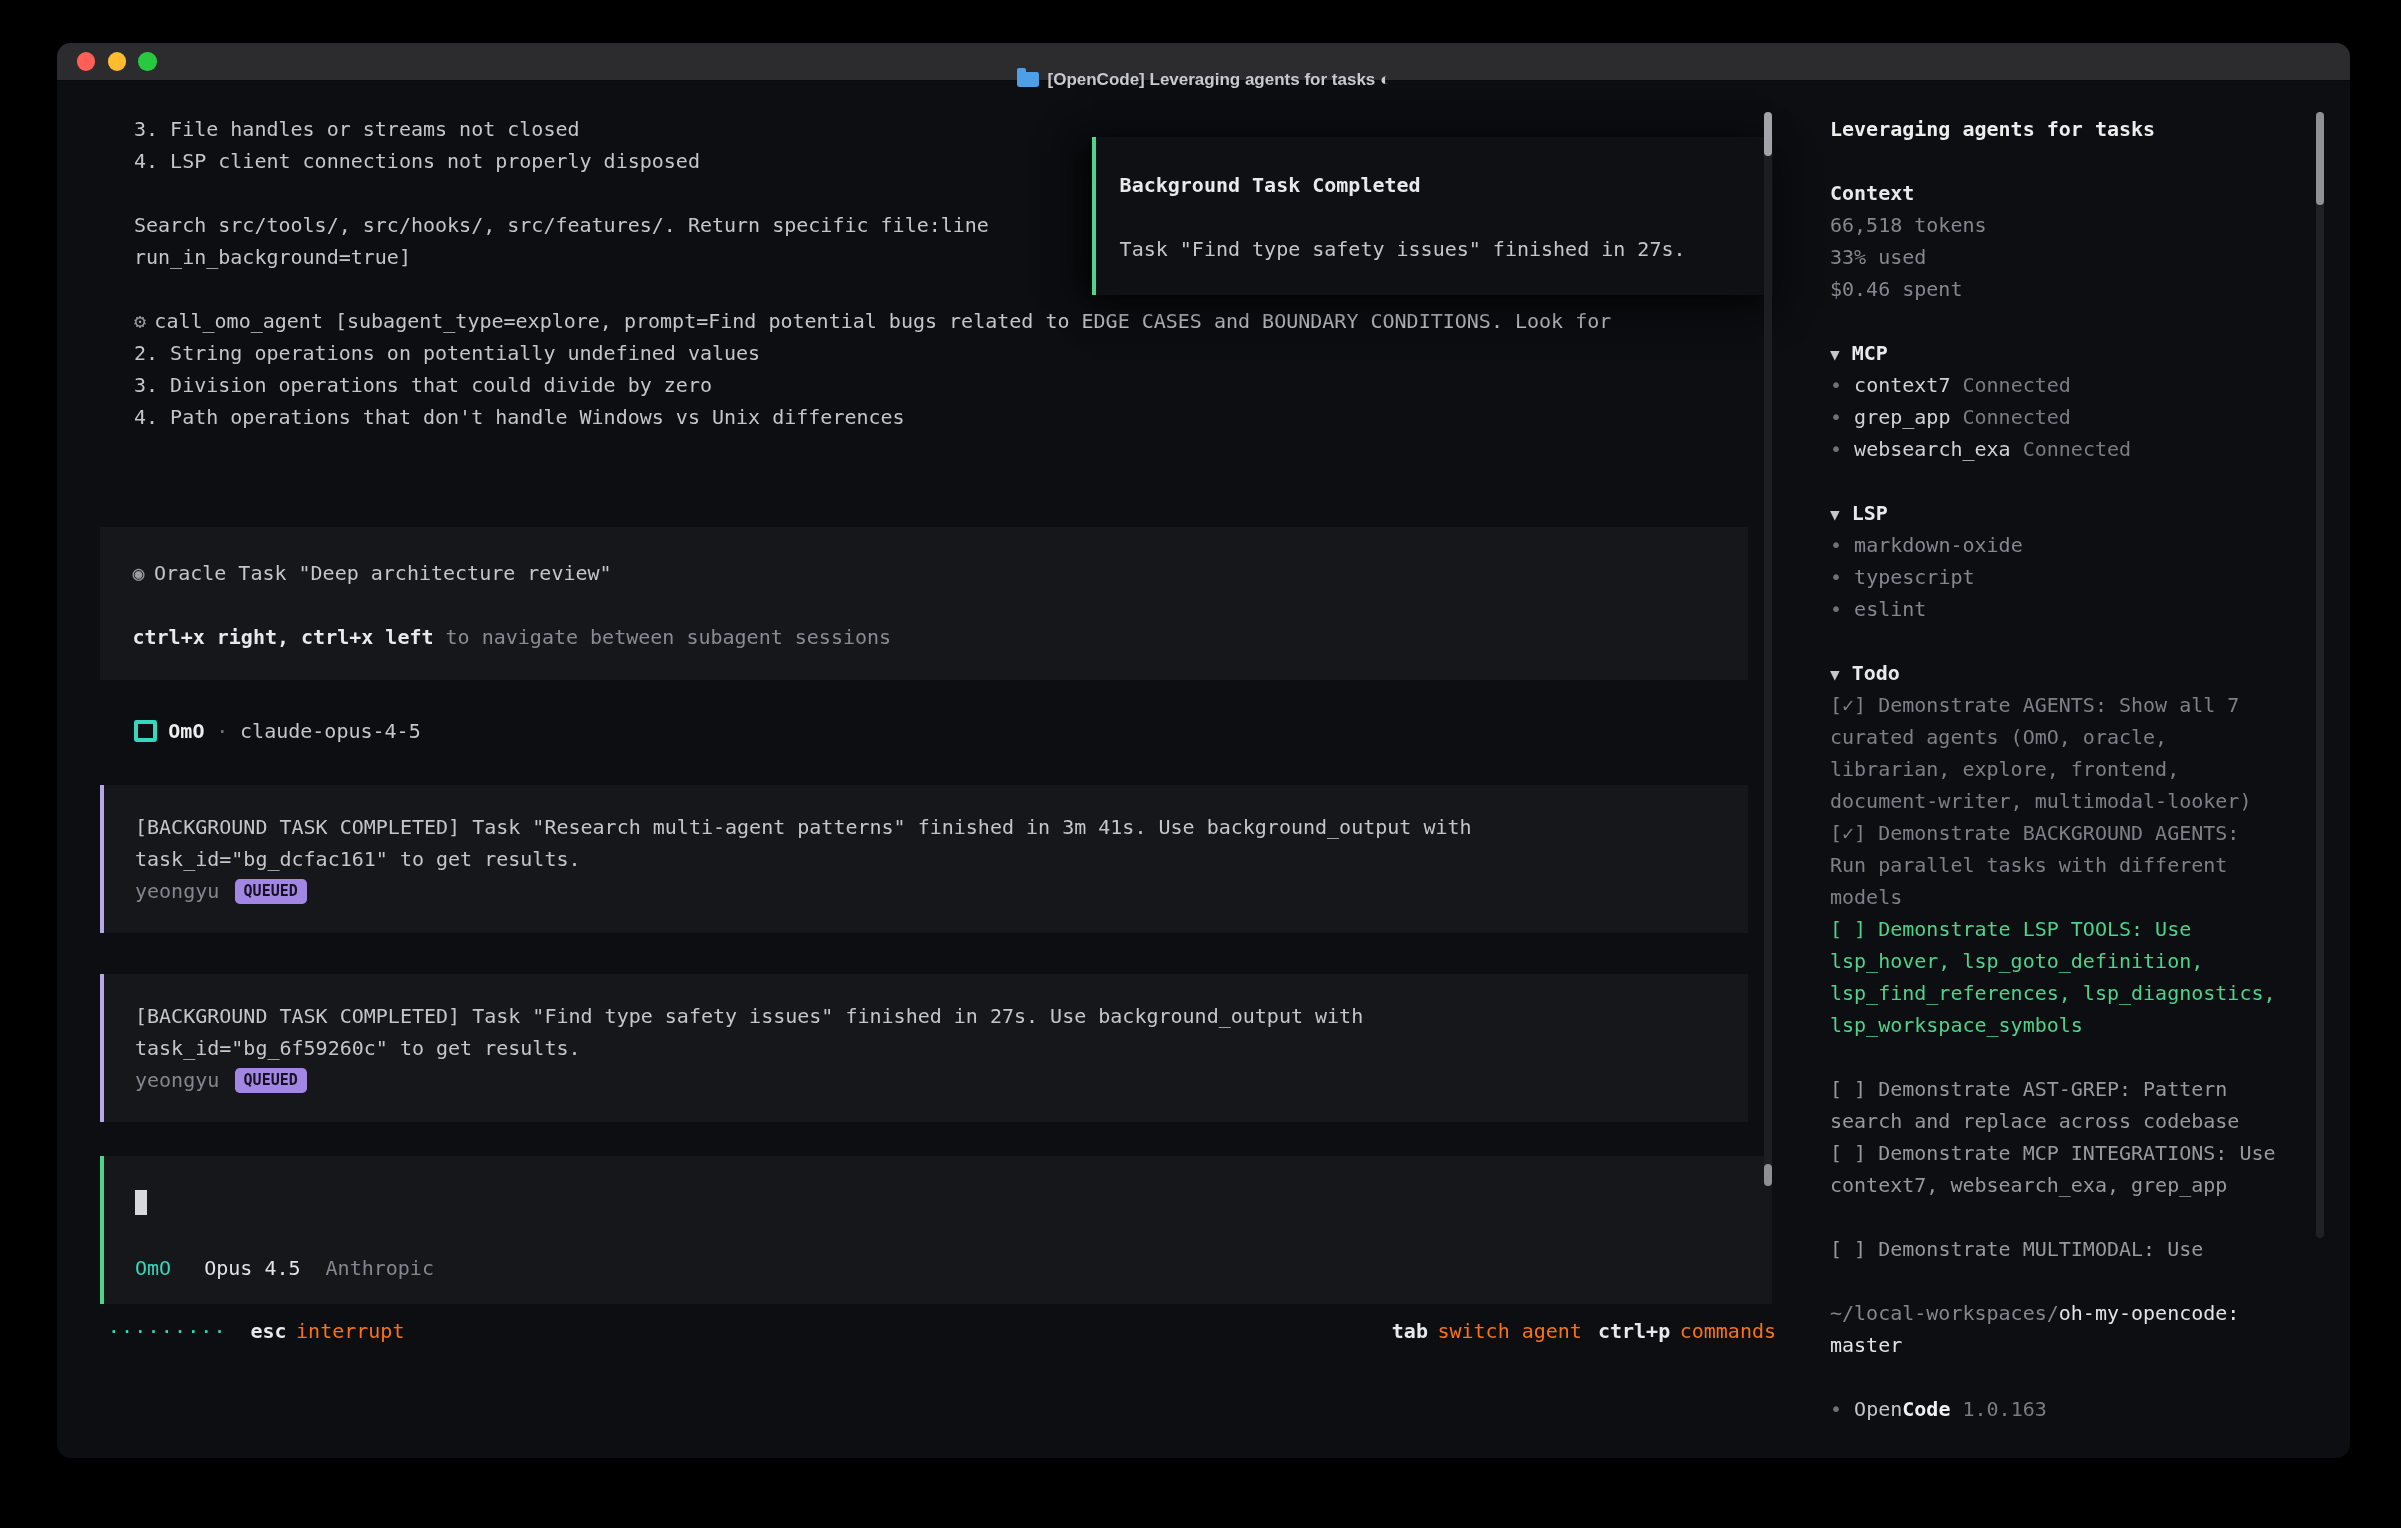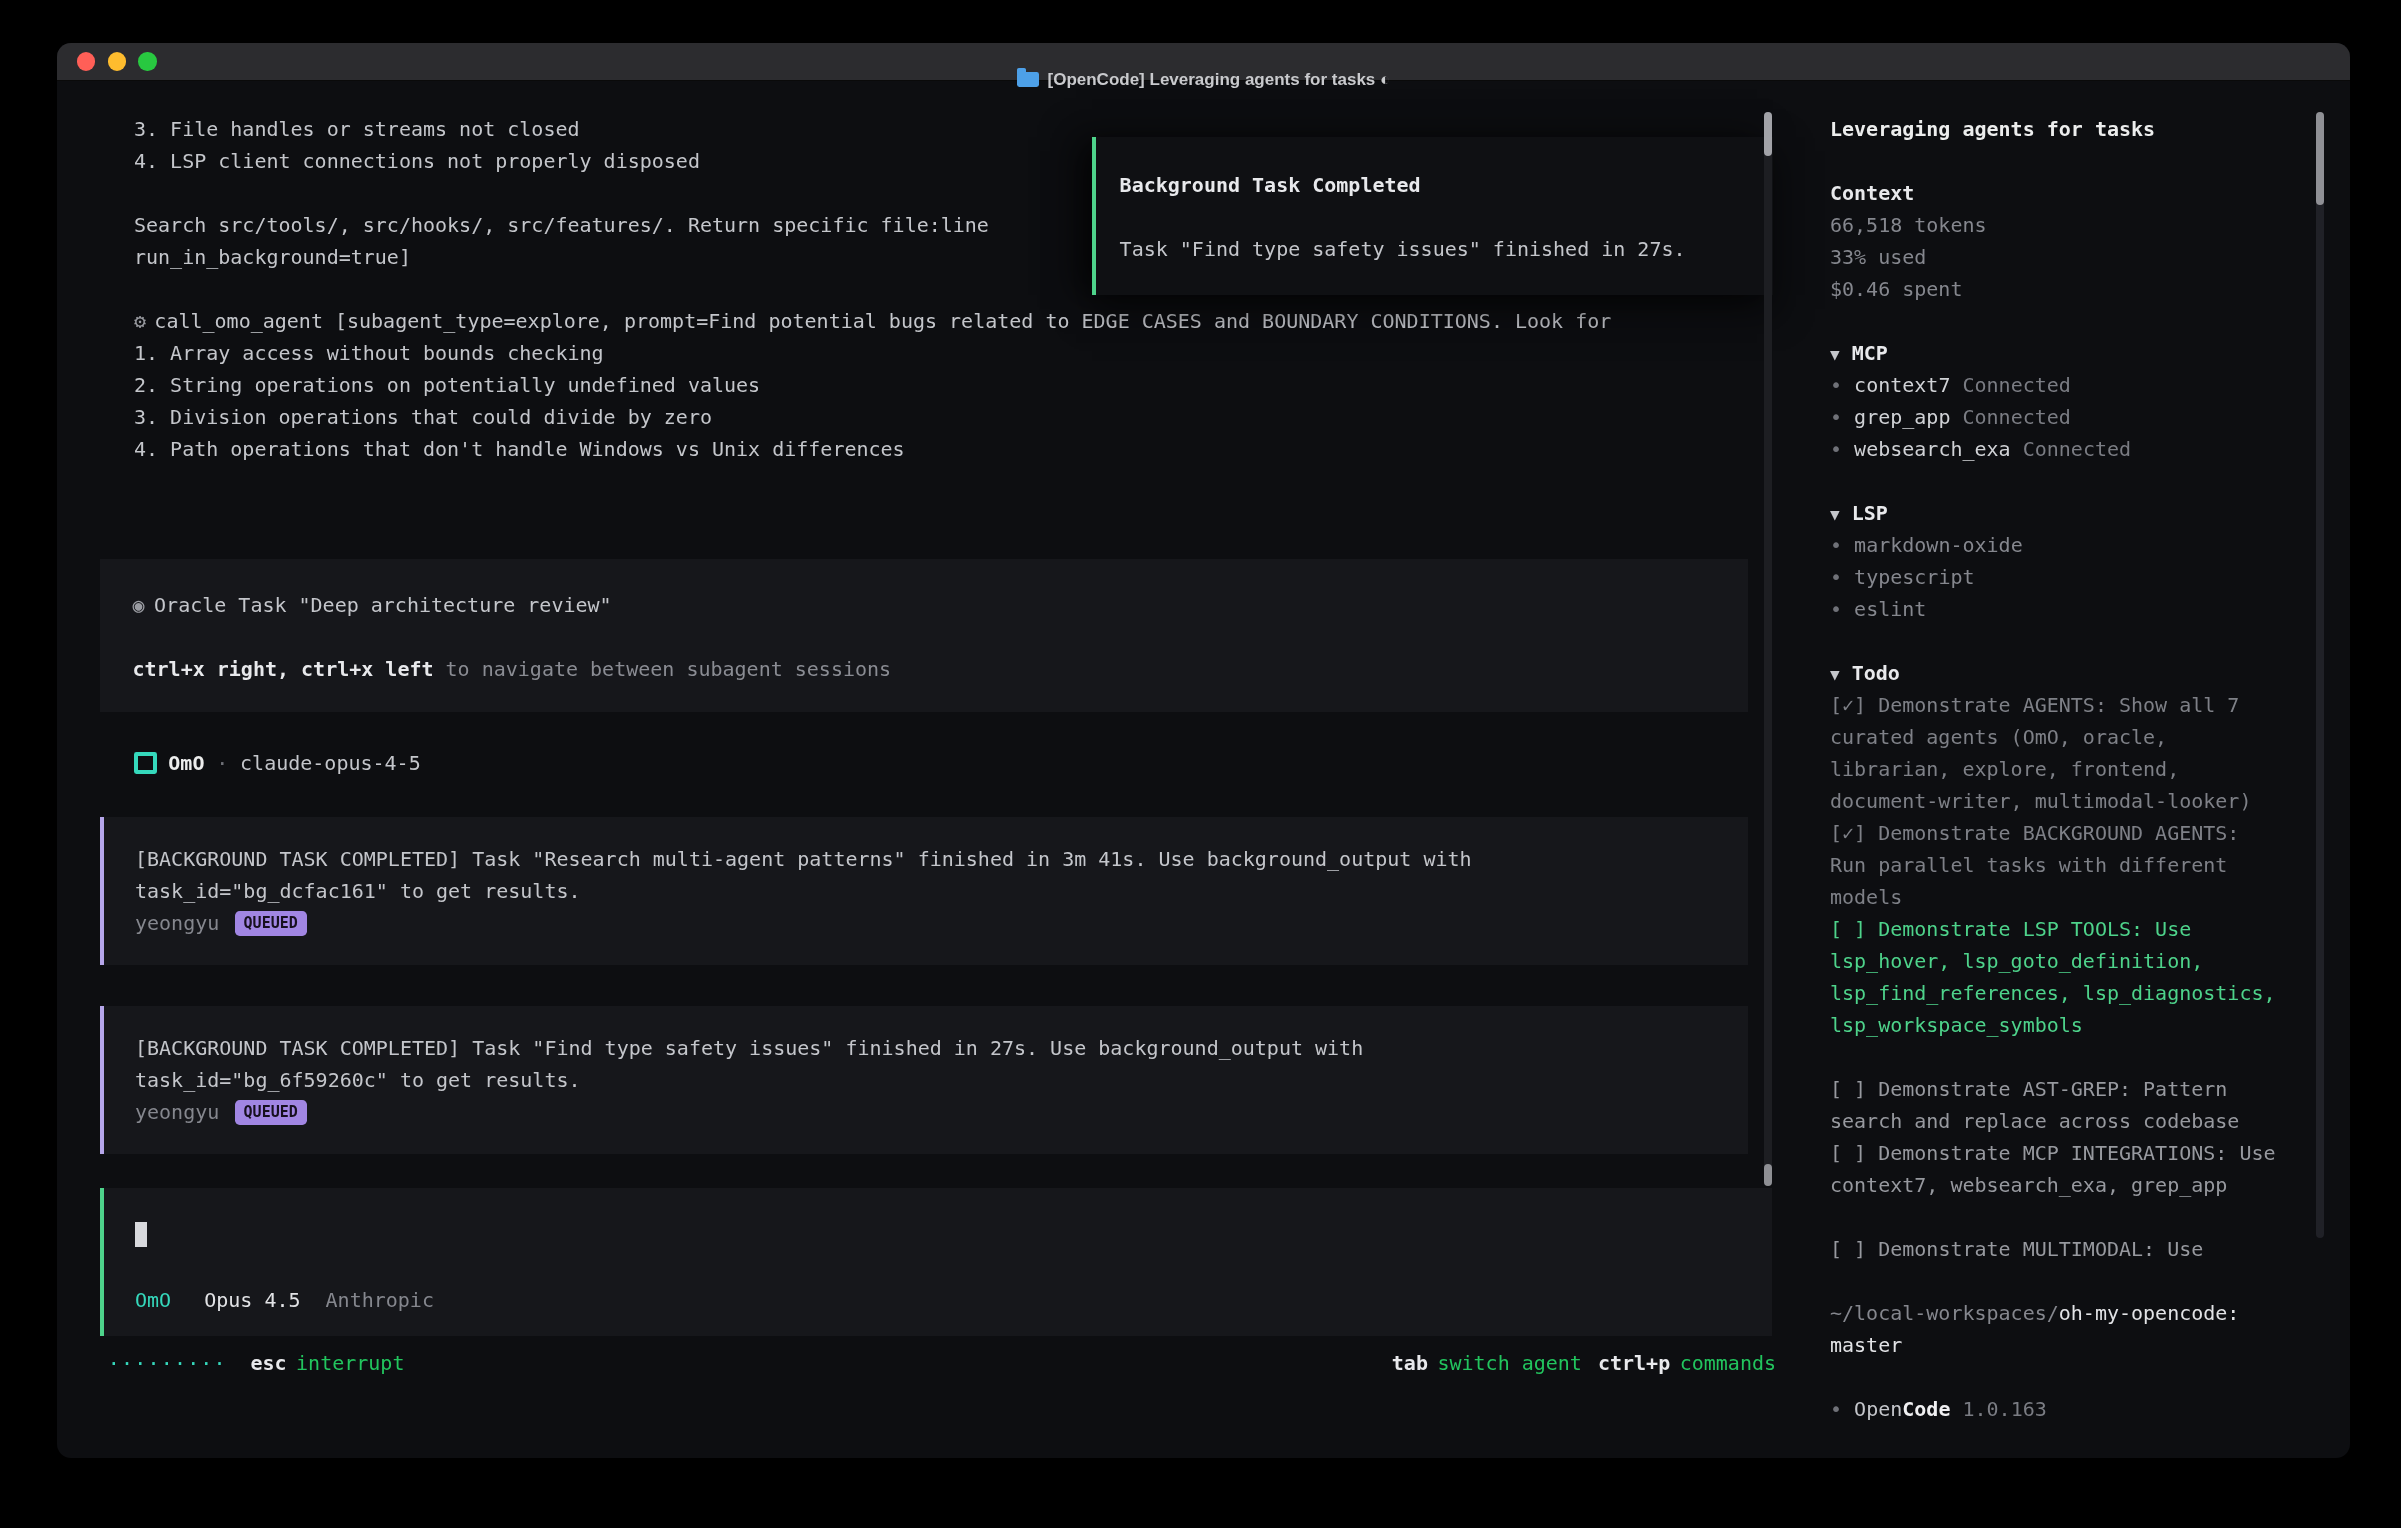--- a/index.html
+++ b/index.html
@@ -107,21 +107,21 @@
   .in-model { color:#e2e3e6; margin-left:21px; }
   .in-provider { color:#85878e; margin-left:13px; }
   
   .statusbar {
     margin-top:10.6px; width:1676px; height:32px;
     padding-left:7.7px;
     display:flex; align-items:center; justify-content:space-between;
   }
   .spinner { color:#35d8bc; letter-spacing:1.2px; }
   .key { color:#e8e9ec; font-weight:bold; }
-  .key-label { color:#22c55e; margin-left:9.5px; }
+  .key-label { color:#f97316; margin-left:9.5px; }
   .status-left { display:flex; align-items:center; }
   .status-left .keyhint { margin-left:23.6px; }
   .status-right { display:flex; align-items:center; gap:16px; }
   
   .toast {
     position:absolute; left:1035px; top:56px;
     width:681px; height:158px;
     background:#0f1013; border-left:4.7px solid #4ed38b;
     padding:32px 23.6px 0;
     box-shadow:-16.5px 0 32.5px rgba(0,0,0,0.55), 0 14px 35px rgba(0,0,0,0.5);
@@ -185,21 +185,20 @@
     <div class="main">
 
       <div class="scrollback">
         <div class="tline">3. File handles or streams not closed</div>
         <div class="tline">4. LSP client connections not properly disposed</div>
         <div class="blank"></div>
         <div class="tline">Search src/tools/, src/hooks/, src/features/. Return specific file:line</div>
         <div class="tline">run_in_background=true]</div>
         <div class="blank"></div>
         <div class="tline"><span class="gear">⚙</span><span>call_omo_agent [subagent_type=explore, prompt=Find potential bugs related to EDGE CASES and BOUNDARY CONDITIONS. Look for</span></div>
-        <div class="tline">1. Array access without bounds checking</div>
         <div class="tline">2. String operations on potentially undefined values</div>
         <div class="tline">3. Division operations that could divide by zero</div>
         <div class="tline">4. Path operations that don't handle Windows vs Unix differences</div>
         <div class="blank"></div>
       </div>
 
       <div class="oracle-panel">
         <div class="tline"><span class="o-bullet">◉</span><span>Oracle Task "Deep architecture review"</span></div>
         <div class="blank"></div>
         <div class="tline"><span class="hint-keys">ctrl+x right, ctrl+x left</span><span class="hint-text"> to navigate between subagent sessions</span></div>

